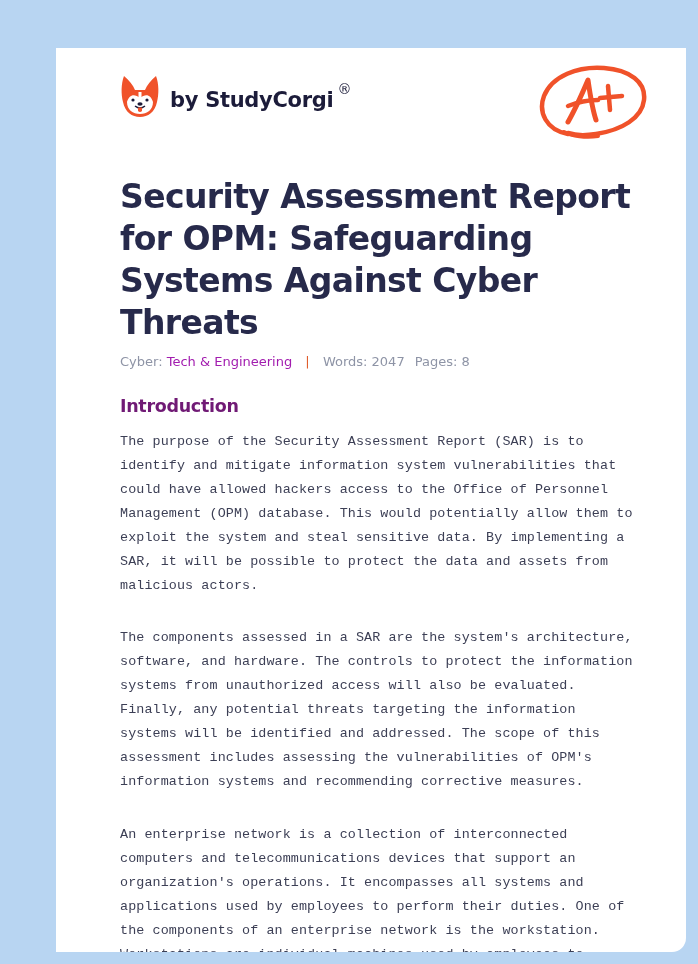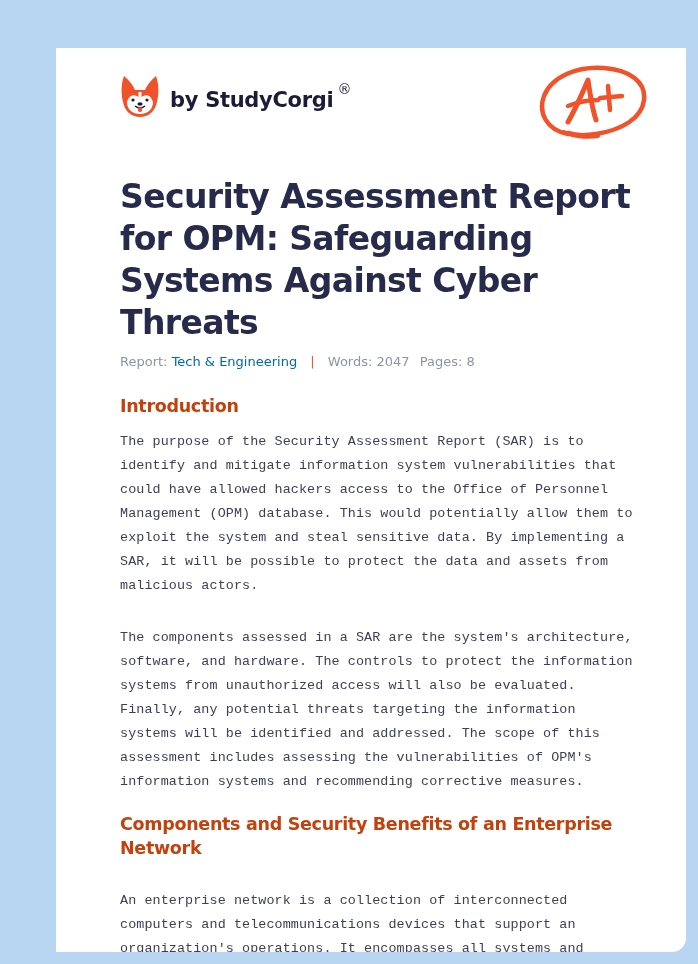--- a/index.html
+++ b/index.html
@@ -38,27 +38,27 @@
   }
   h1 {
     font-family: "DejaVu Sans", sans-serif;
     font-weight: bold; font-size: 33px; line-height: 42px;
     color: #272a4b; margin: 0; letter-spacing: -0.6px;
   }
   .meta {
     margin-top: 10px; font-size: 13px; color: #8e94a6;
     font-family: "DejaVu Sans", sans-serif;
   }
-  .meta .topic-value { color: #0369a1; }
+  .meta .topic-value { color: #a21caf; }
   .meta .sep { color: #e05c2a; margin: 0 9px; }
   .meta .pages { margin-left: 6px; }
   h2 {
     font-family: "DejaVu Sans", sans-serif;
     font-weight: bold; font-size: 17.5px; line-height: 24px;
-    color: #c2410c; margin: 0; letter-spacing: -0.3px;
+    color: #701a75; margin: 0; letter-spacing: -0.3px;
   }
   .h-intro { margin-top: 25px; }
   p {
     font-family: Liberation Mono, monospace;
     font-size: 13.4px; line-height: 24px; color: #3c3f55;
     margin: 0; letter-spacing: 0.1px;
   }
   .p1 { margin-top: 12px; }
   .p2 { margin-top: 28px; }
   .h-comp { margin-top: 18px; }
@@ -92,27 +92,26 @@
       <path d="M30 46 C40 42 50 40 60 40" fill="none" stroke="#f0522a" stroke-width="4.5" stroke-linecap="round"></path>
       <path d="M70 26 L72 50" fill="none" stroke="#f0522a" stroke-width="4.5" stroke-linecap="round"></path>
       <path d="M62 38 L84 36" fill="none" stroke="#f0522a" stroke-width="4.5" stroke-linecap="round"></path>
     </svg>
   </div>
 
   <div class="content">
     <h1>Security Assessment Report for OPM: Safeguarding Systems Against Cyber Threats</h1>
 
     <div class="meta">
-      <span>Report:</span>
+      <span>Cyber:</span>
       <span class="topic-value">Tech &amp; Engineering</span>
       <span class="sep">|</span>
       <span>Words: 2047</span>
       <span class="pages">Pages: 8</span>
     </div>
 
     <h2 class="h-intro">Introduction</h2>
     <p class="p1">The purpose of the Security Assessment Report (SAR) is to identify and mitigate information system vulnerabilities that could have allowed hackers access to the Office of Personnel Management (OPM) database. This would potentially allow them to exploit the system and steal sensitive data. By implementing a SAR, it will be possible to protect the data and assets from malicious actors.</p>
     <p class="p2">The components assessed in a SAR are the system's architecture, software, and hardware. The controls to protect the information systems from unauthorized access will also be evaluated. Finally, any potential threats targeting the information systems will be identified and addressed. The scope of this assessment includes assessing the vulnerabilities of OPM's information systems and recommending corrective measures.</p>
 
-    <h2 class="h-comp">Components and Security Benefits of an Enterprise Network</h2>
     <p class="p3">An enterprise network is a collection of interconnected computers and telecommunications devices that support an organization's operations. It encompasses all systems and applications used by employees to perform their duties. One of the components of an enterprise network is the workstation. Workstations are individual machines used by employees to</p>
   </div>
 </div>
 
 </body></html>

